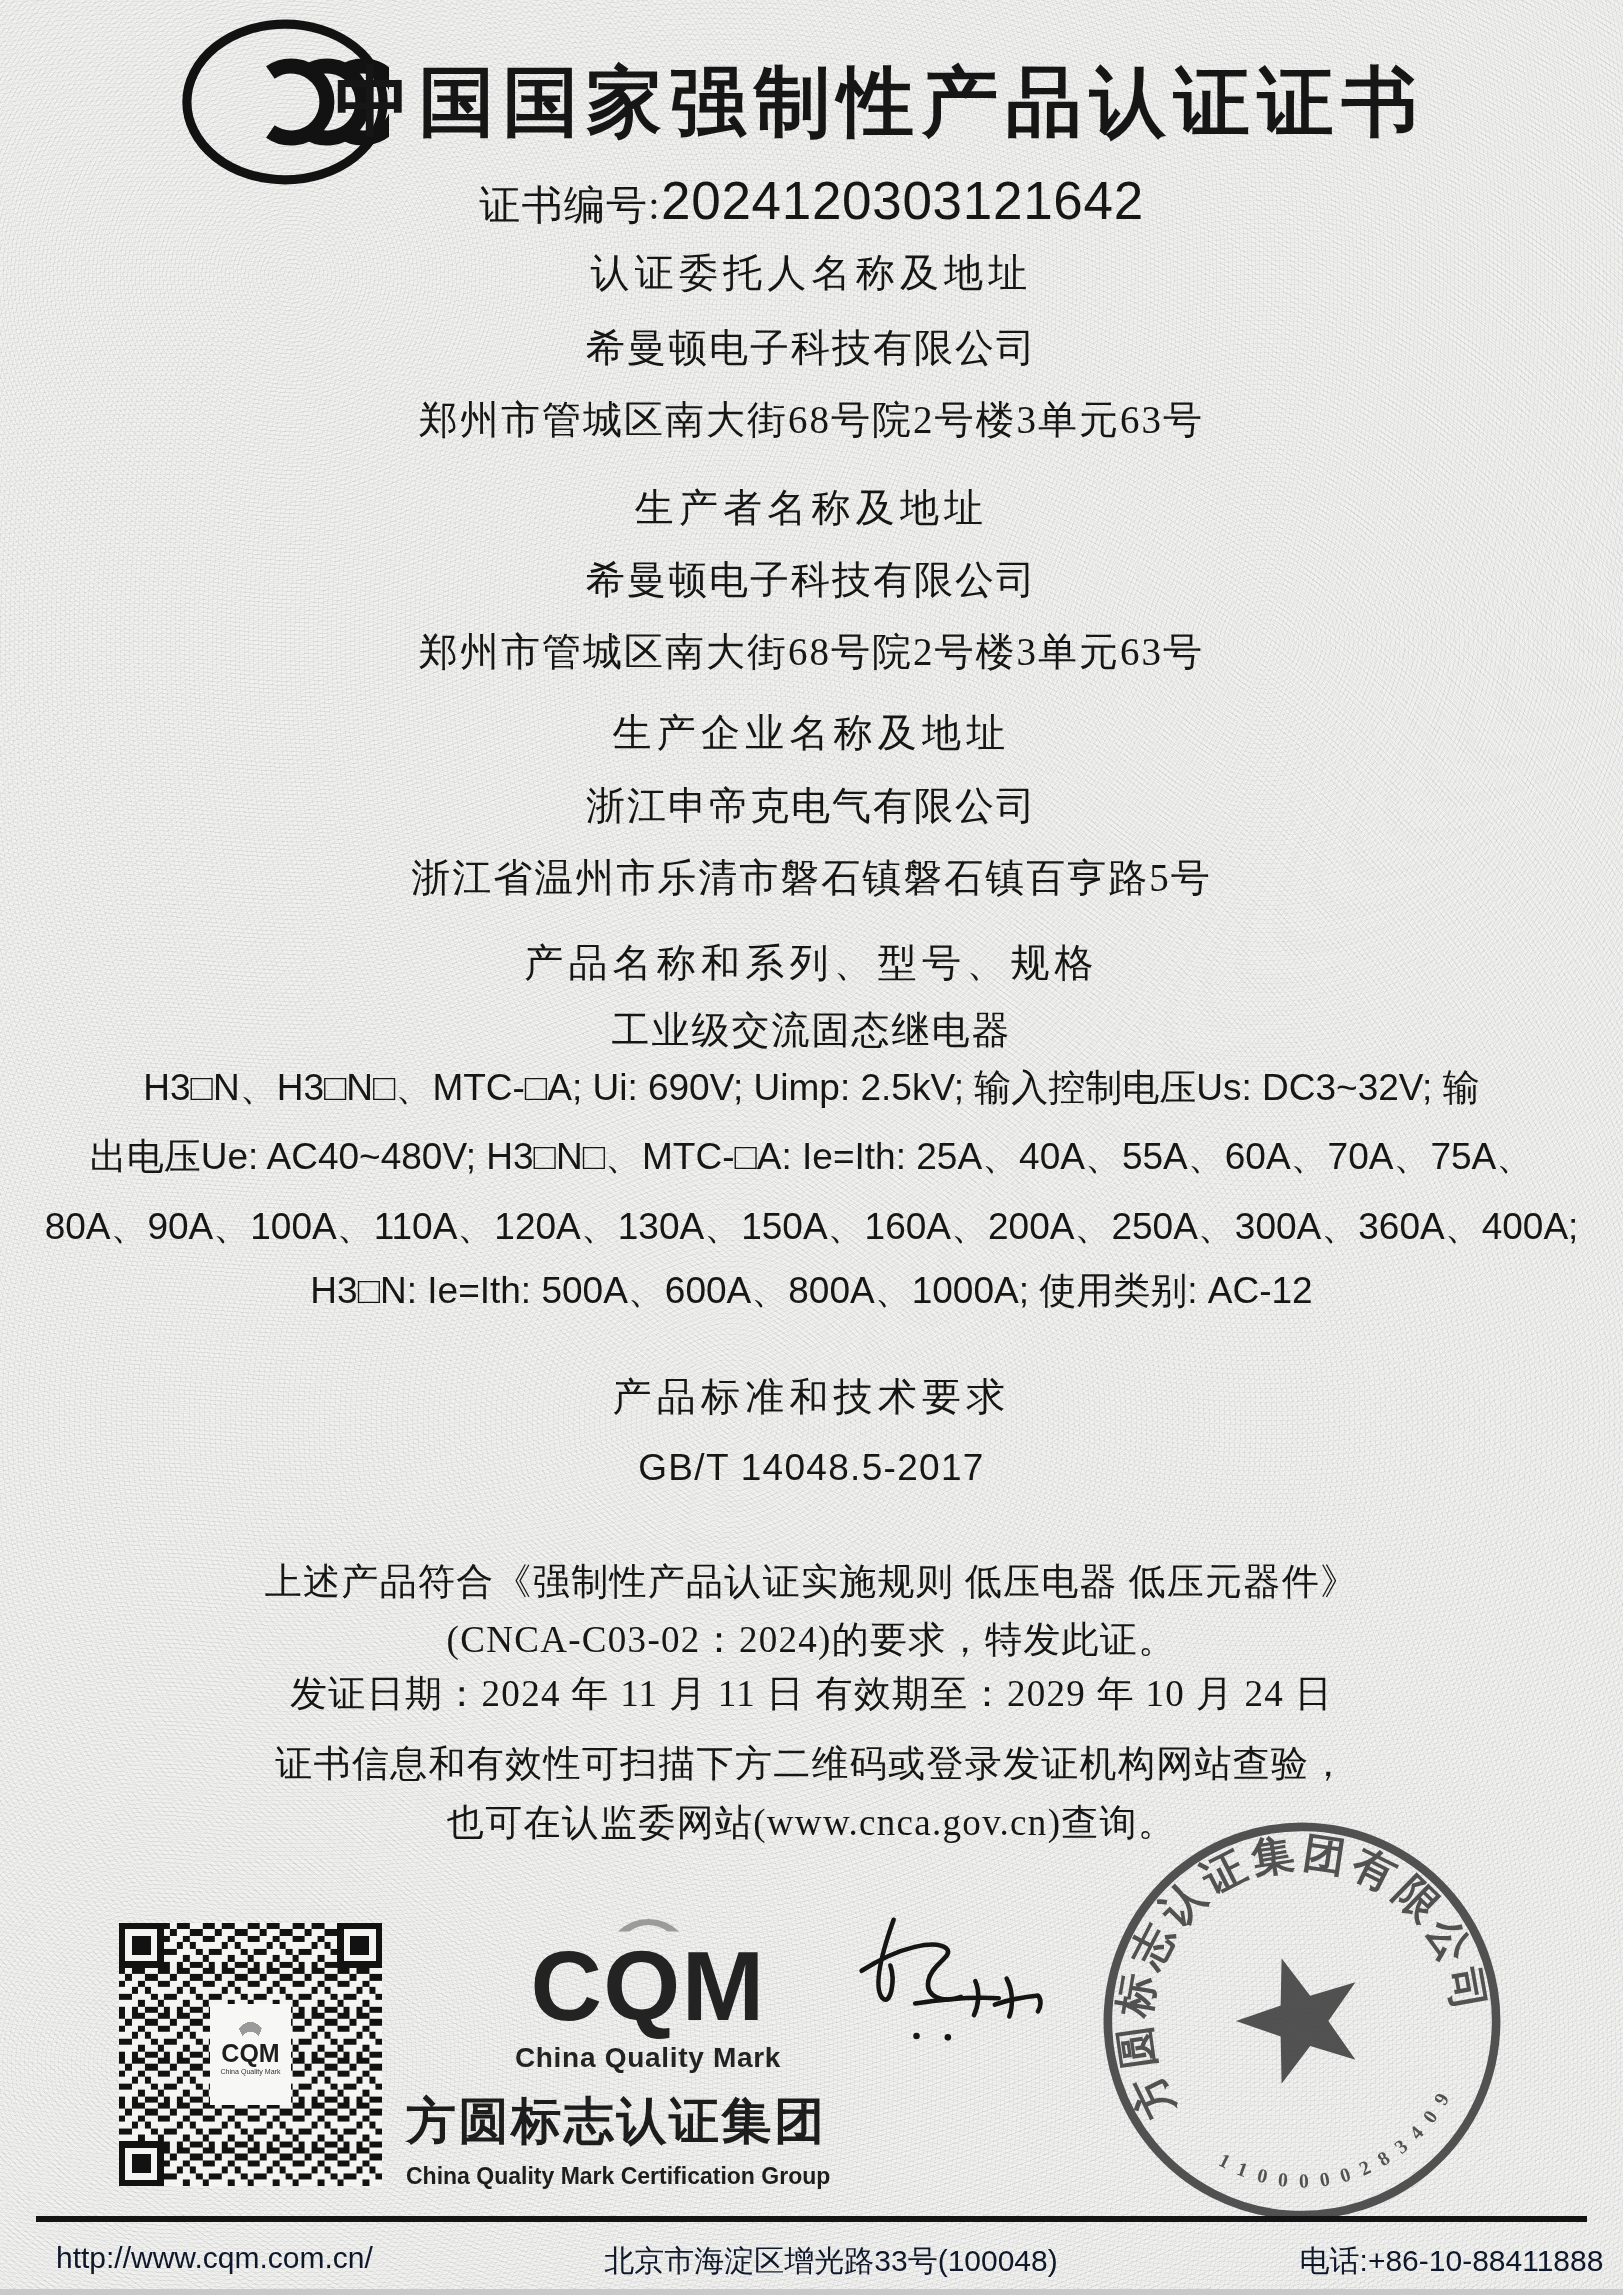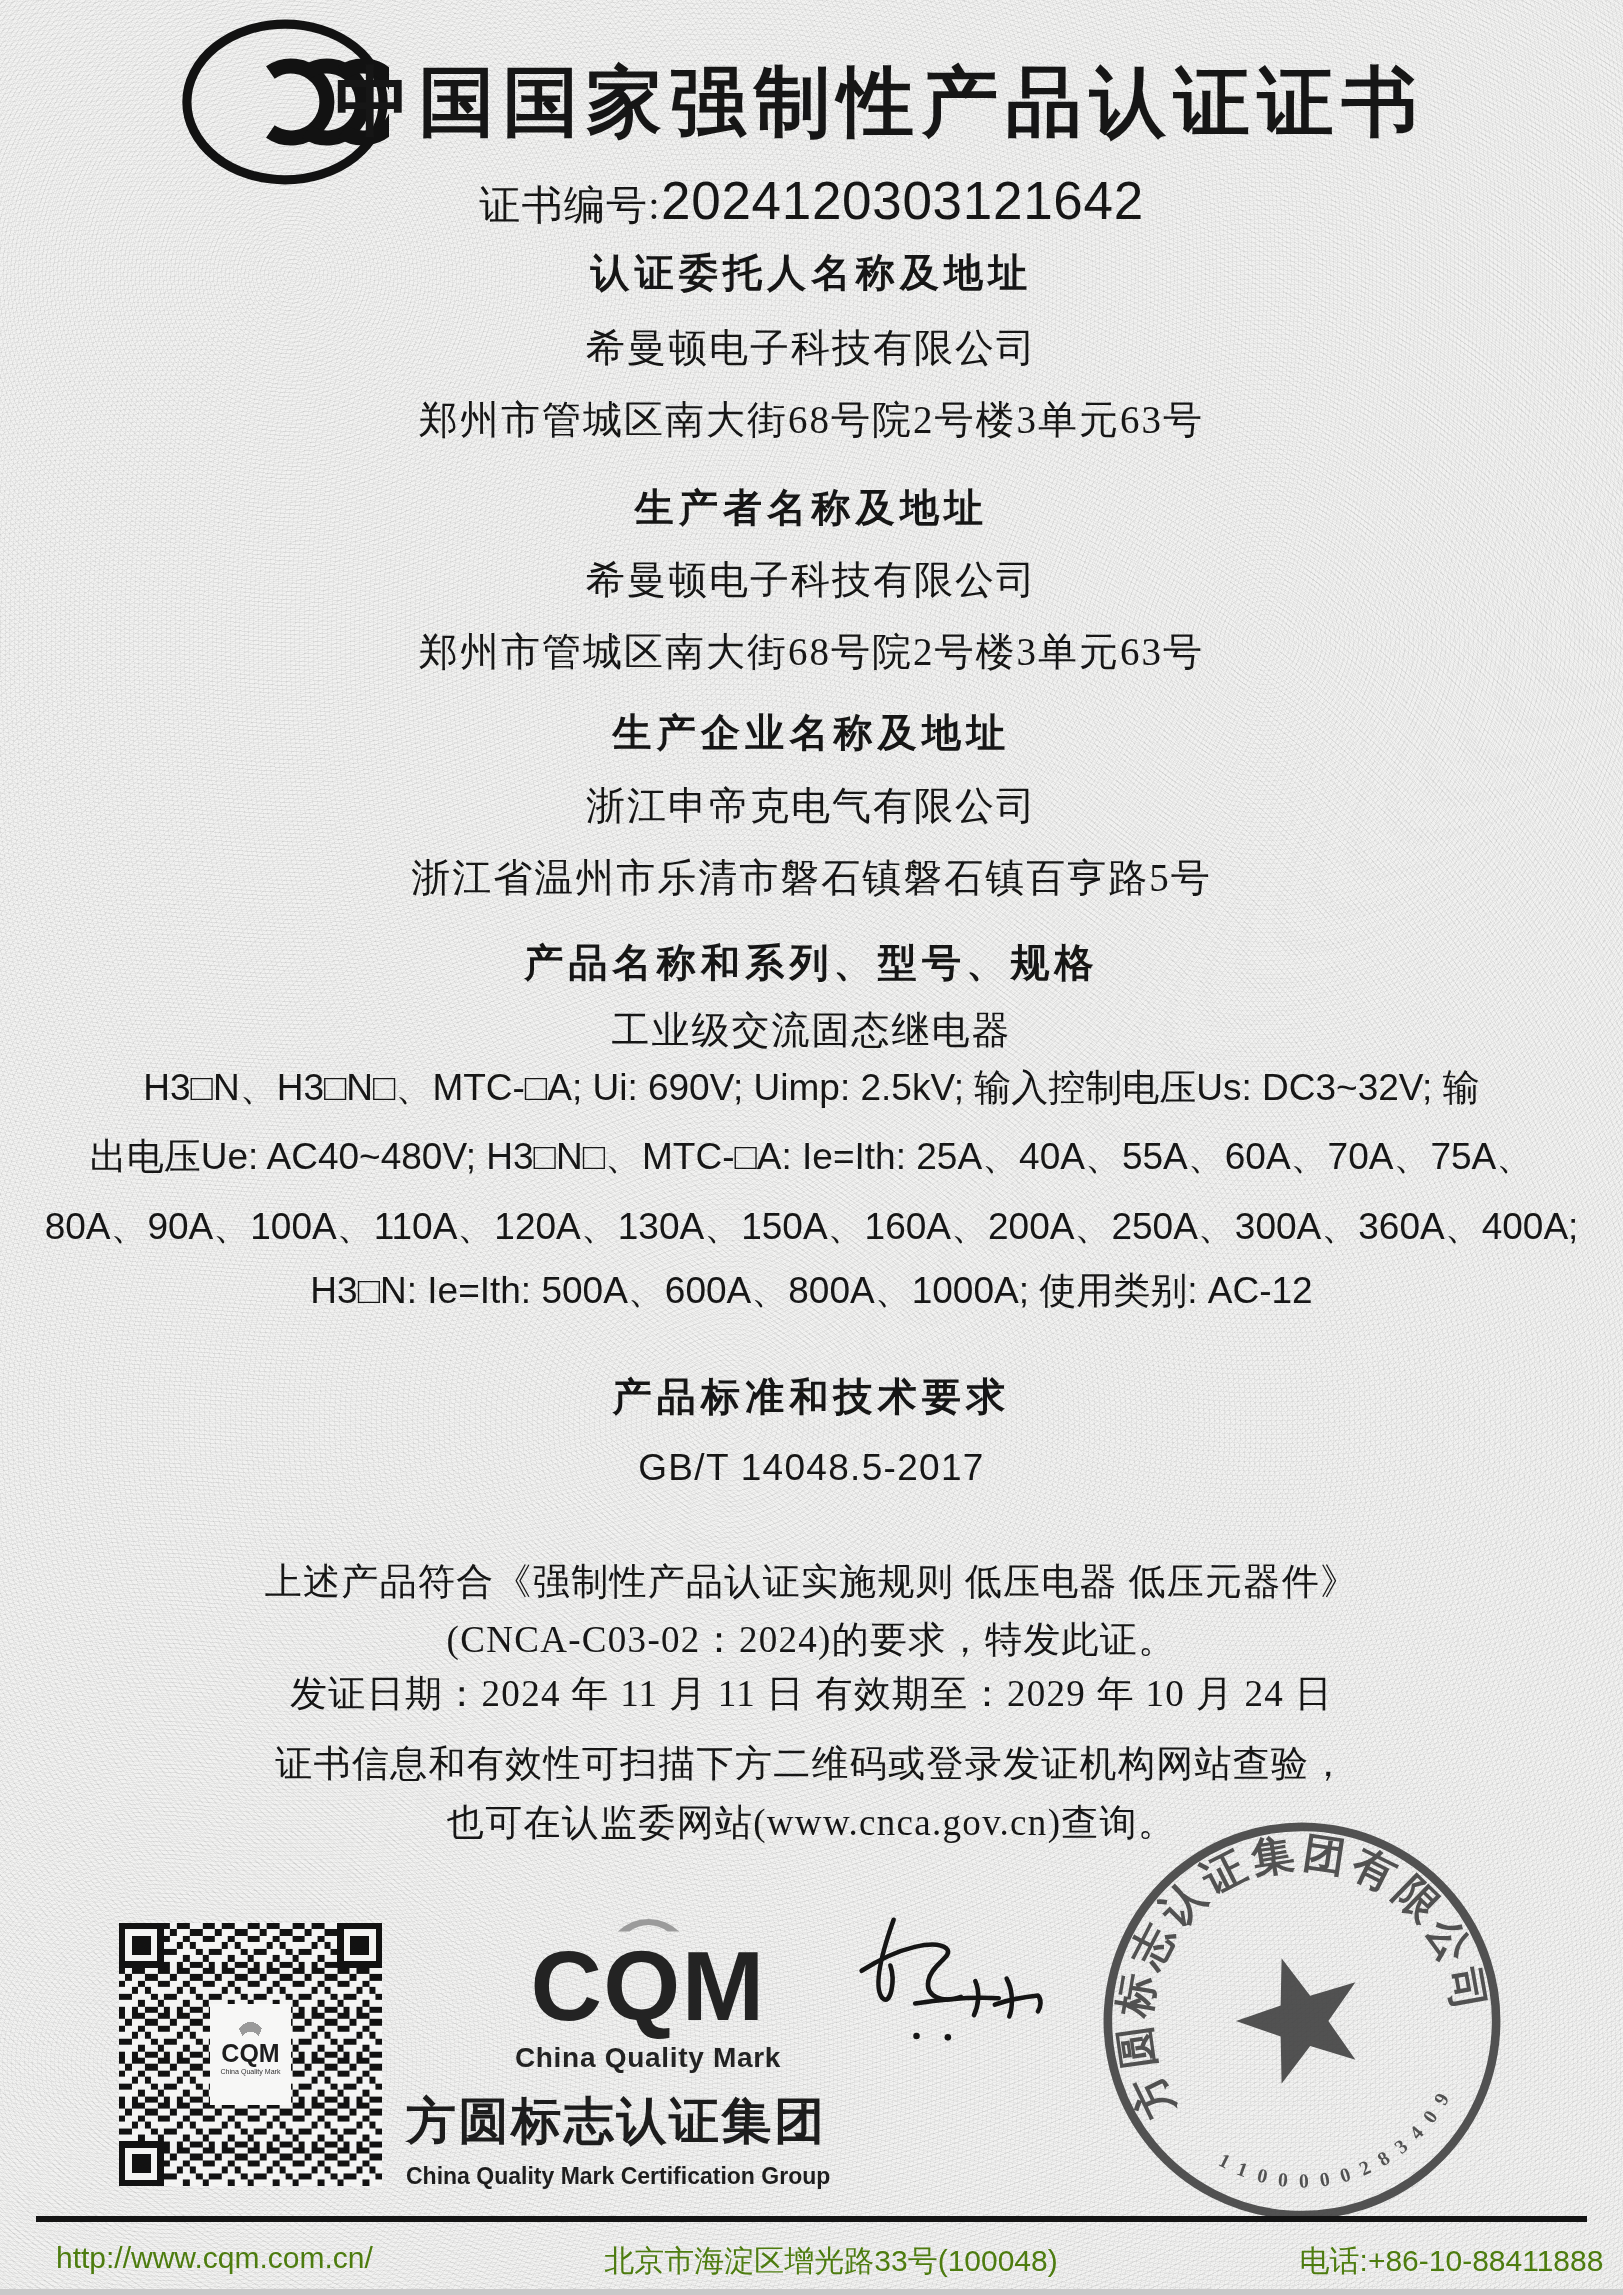--- a/index.html
+++ b/index.html
@@ -23,21 +23,21 @@
   }
   .abs{position:absolute;}
   .cline{position:absolute;left:0;width:100%;text-align:center;white-space:nowrap;line-height:1.15;}
   .title{
     top:52px;left:137px;width:1486px;text-align:center;position:absolute;
     font-size:76px;font-weight:bold;letter-spacing:7.9px;white-space:nowrap;
     font-family:"Liberation Sans", sans-serif;
   }
   .certno{top:171px;font-size:41px;letter-spacing:1.3px;font-family:"Liberation Serif", serif;}
   .certno .num{font-family:"Liberation Sans", sans-serif;font-size:53px;letter-spacing:0.7px;}
-  .heading{font-size:39px;font-weight:bold;letter-spacing:5.2px;font-family:"Liberation Serif", serif;}
+  .heading{font-size:39px;font-weight:normal;letter-spacing:5.2px;font-family:"Liberation Serif", serif;}
   .value{font-size:39px;font-family:"Liberation Serif", serif;letter-spacing:2px;}
   .spec{font-size:37px;font-family:"Liberation Sans", sans-serif;letter-spacing:0;}
   .std{font-size:37px;font-family:"Liberation Sans", sans-serif;letter-spacing:1.3px;}
   .stmt{font-size:37px;font-family:"Liberation Serif", serif;letter-spacing:1.3px;}
   
   .qr{left:117px;top:1923px;width:267px;height:263px;}
   
   .cqm-block{left:494px;top:1895px;width:308px;text-align:center;}
   .cqm-crown{display:block;margin:0 auto;width:111px;height:41px;}
   .cqm-word{font-size:99px;font-weight:800;line-height:1;letter-spacing:1.3px;color:#232323;
@@ -48,21 +48,21 @@
   .group-cn{font-size:50px;font-weight:800;letter-spacing:2.6px;color:#1d1d1d;
             font-family:"Liberation Sans", sans-serif;}
   .group-en{font-size:23px;font-weight:700;margin-top:7.9px;color:#1d1d1d;}
   
   .signature{left:838px;top:1908px;width:255px;height:147px;}
   
   .stamp{left:1094px;top:1813px;width:416px;height:416px;opacity:.88;}
   .stamp text{font-family:"Liberation Serif", serif;}
   
   .rule{left:36px;top:2216px;width:1551px;height:5.9px;background:#141414;}
-  .foot{top:2241px;font-size:30px;color:#4d7c0f;font-weight:500;white-space:nowrap;}
+  .foot{top:2241px;font-size:30px;color:#0f172a;font-weight:500;white-space:nowrap;}
   .foot-url{left:56px;}
   .foot-addr{left:39px;width:1584px;text-align:center;}
   .foot-phone{right:19.6px;}
   .scan-strip{left:0;top:2289px;width:100%;height:6.5px;background:#c9c9c9;}
 </style>
 </head>
 <body>
 
 <div class="page">
 

